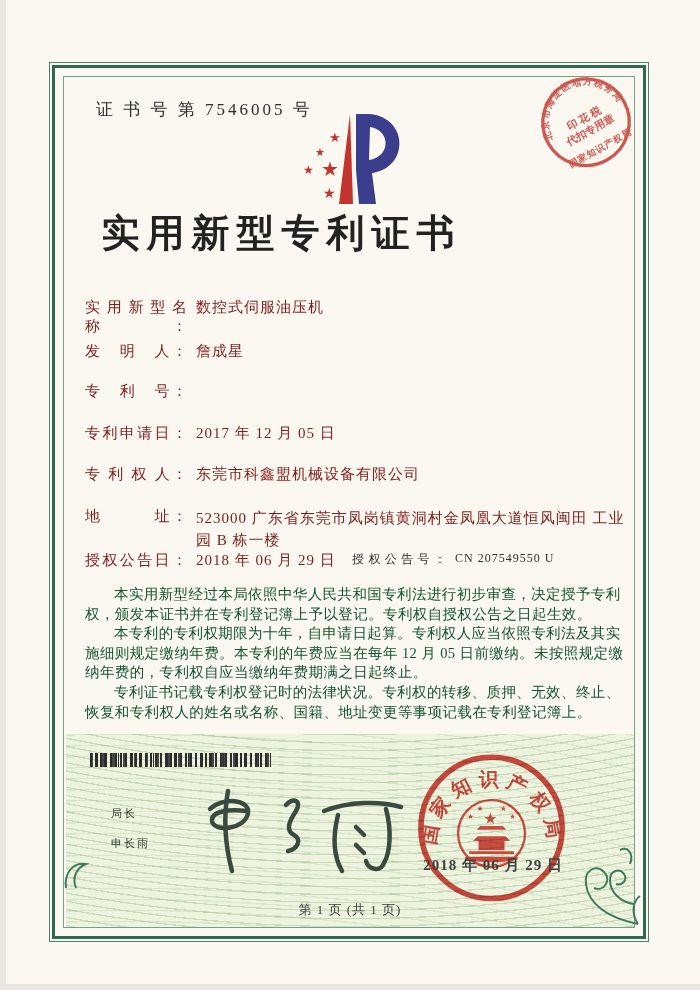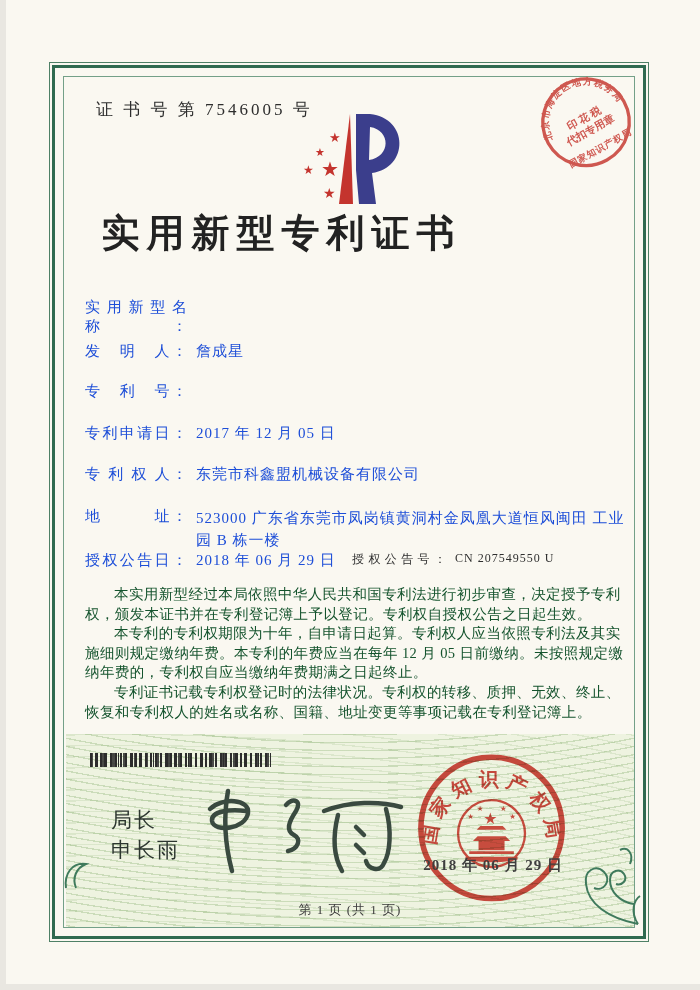--- a/index.html
+++ b/index.html
@@ -35,21 +35,21 @@
   }
   .cert-no{
     position:absolute;left:96px;top:98px;font-size:17px;color:#2e2e2e;
     letter-spacing:3px;
   }
   .logo{position:absolute;left:277px;top:110px;}
   .title{
     position:absolute;left:0;top:208px;width:563px;text-align:center;
     font-size:38px;color:#222;font-weight:600;letter-spacing:7px;
   }
-  .field{position:absolute;left:85px;font-size:15px;color:#1d4ed8;display:flex;}
+  .field{position:absolute;left:85px;font-size:15px;color:#7f1d1d;display:flex;}
   .field .lab{
     display:inline-block;width:102px;text-align:justify;text-align-last:justify;
     flex:none;
   }
   .field .val{margin-left:9px;letter-spacing:1px;}
   .addr .val{width:432px;line-height:22px;}
   .grant-no-field{position:absolute;left:352px;font-size:12px;color:#2f2f2f;display:flex;}
   .grant-no-field .lab{display:inline-block;width:94px;text-align:justify;text-align-last:justify;flex:none;}
   .grant-no-field .val{margin-left:9px;letter-spacing:1px;}
   .paras{
@@ -57,21 +57,21 @@
     font-size:14.5px;line-height:19.6px;color:#14532d;
   }
   .paras p{margin:0;text-indent:2em;letter-spacing:.4px;}
   .barcode{
     position:absolute;left:90px;top:753px;width:181px;height:14px;
     background-image:
       repeating-linear-gradient(90deg,#2c2c2c 0 2px,transparent 2px 5px),
       repeating-linear-gradient(90deg,#2c2c2c 0 1px,transparent 1px 7px),
       repeating-linear-gradient(90deg,rgba(44,44,44,.85) 0 3px,transparent 3px 11px);
   }
-  .official{position:absolute;left:111px;font-size:21px;color:#2c362f;letter-spacing:2px;}
+  .official{position:absolute;left:111px;font-size:11px;color:#2c362f;letter-spacing:2px;}
   .sig{position:absolute;left:198px;top:783px;}
   .seal{position:absolute;left:406px;top:748px;opacity:.93;mix-blend-mode:multiply;}
   .seal-date{
     position:absolute;left:413px;top:856px;width:160px;text-align:center;
     font-size:15px;font-weight:600;color:#3e3e3e;letter-spacing:1px;
   }
   .footer{
     position:absolute;left:0;top:901px;width:700px;text-align:center;
     font-size:13px;color:#3d3d3d;letter-spacing:1px;
   }
@@ -106,20 +106,21 @@
     <path d="M73 4 L62 94 L76 94 Z" fill="#c4342e"></path>
     <path d="M79 4 L93 4 C132 8 132 58 95 63 L99 94 L82 94 L79 60 Z
              M93 17 C114 20 114 47 92 50 Z" fill="#3b3e8c" fill-rule="evenodd"></path>
   </svg>
 </div>
 
 <div class="title">实用新型专利证书</div>
 
 <div class="field" style="top:298px">
   <span class="lab">实用新型名称：</span>
+  <span class="val">数控式伺服油压机</span>
 </div>
 <div class="field" style="top:342px">
   <span class="lab">发　明　人：</span>
   <span class="val">詹成星</span>
 </div>
 <div class="field" style="top:382px">
   <span class="lab">专　利　号：</span>
 </div>
 <div class="field" style="top:424px">
   <span class="lab">专利申请日：</span>

